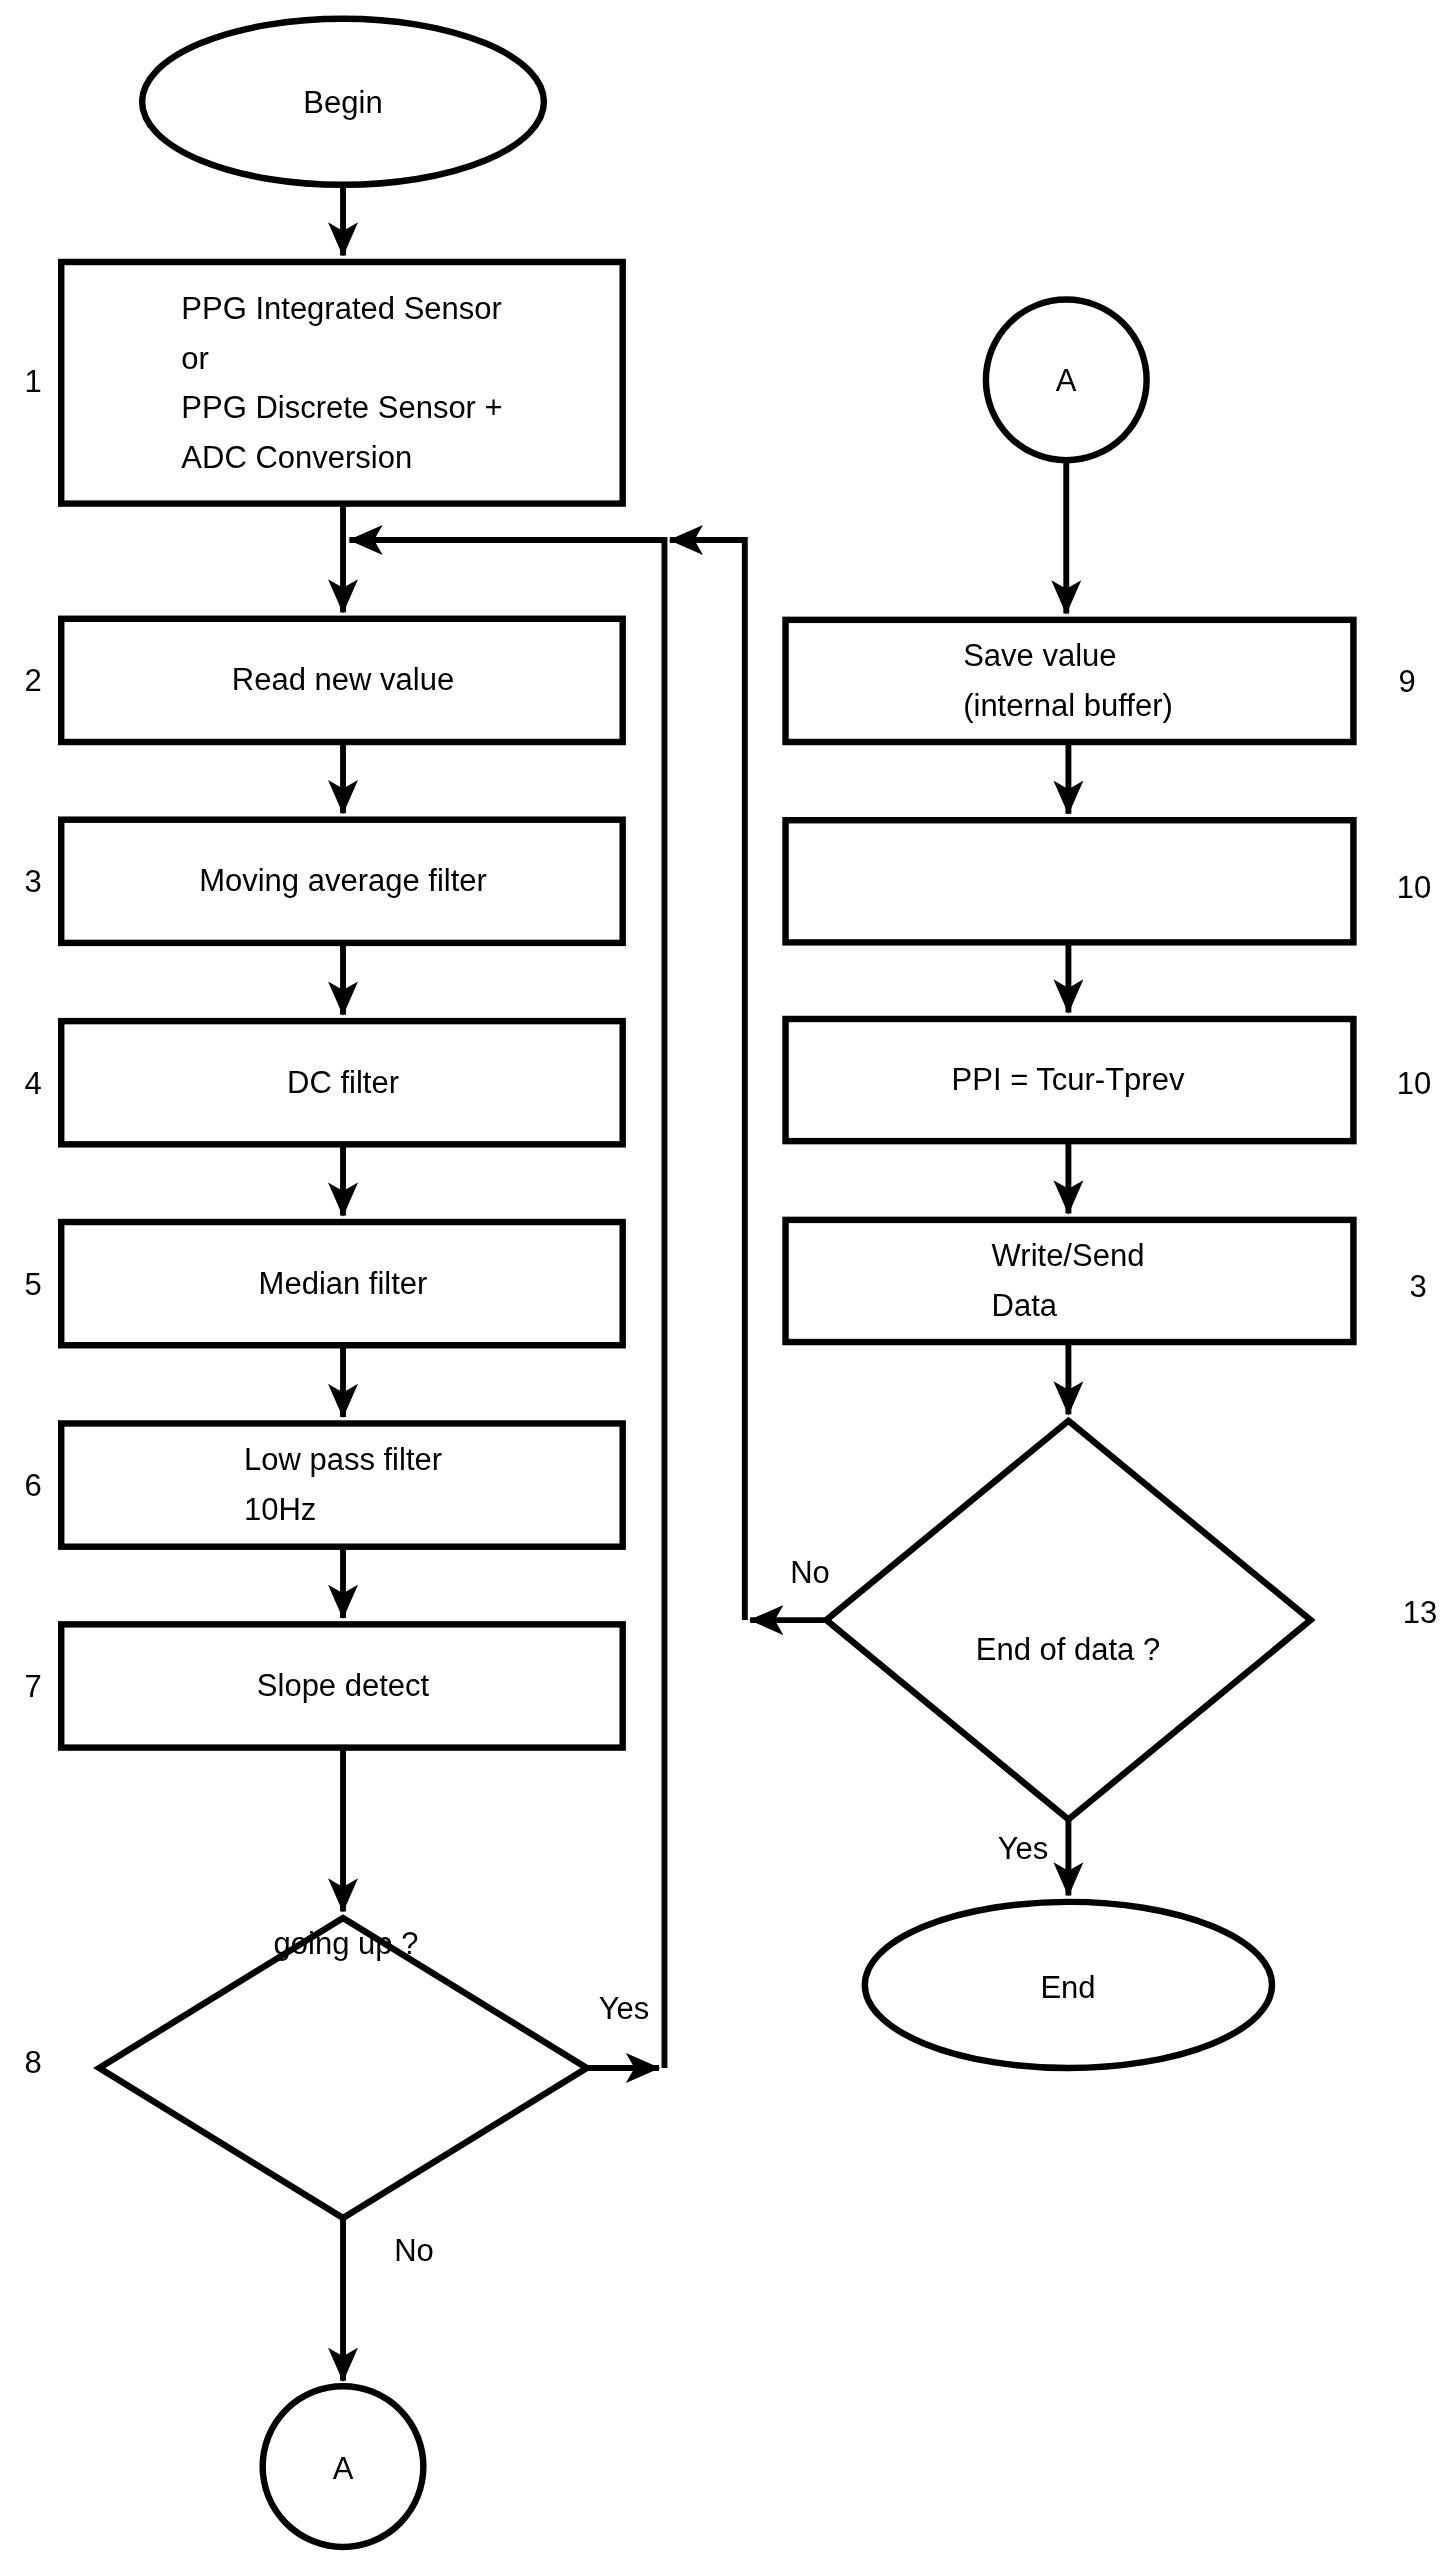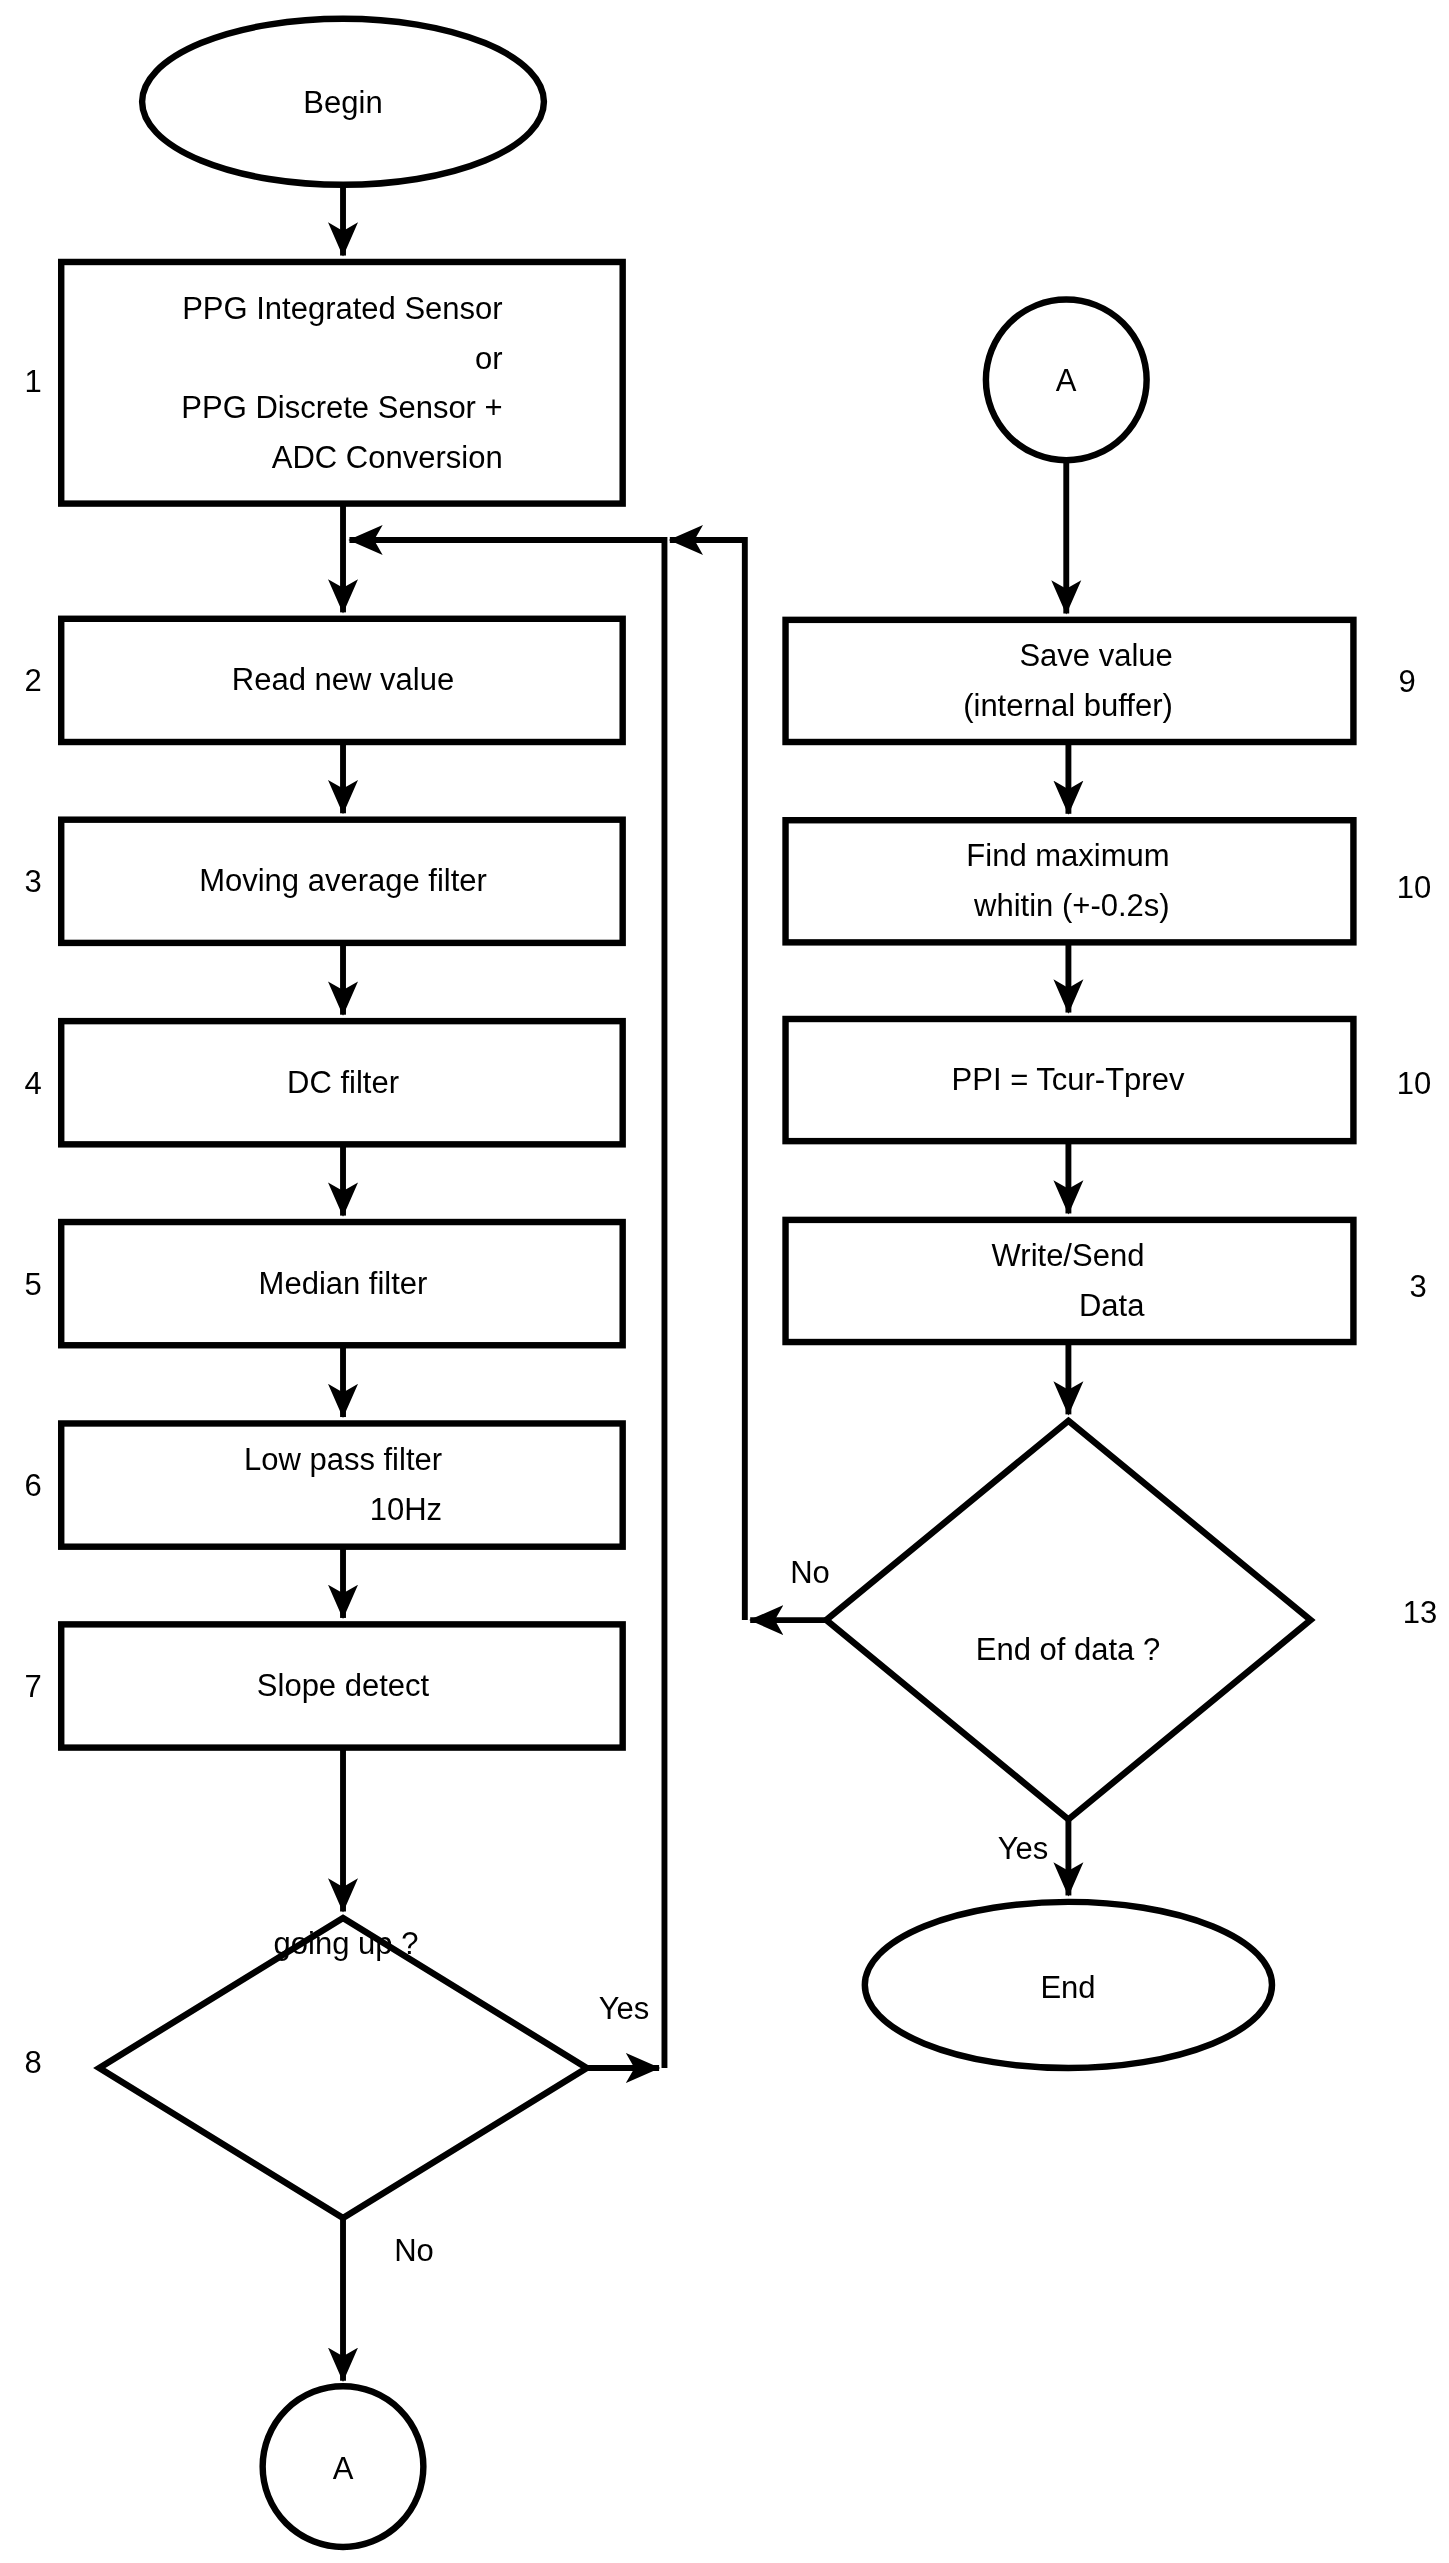--- a/index.html
+++ b/index.html
@@ -10,21 +10,21 @@
     background: #ffffff;
     font-family: "Liberation Sans", sans-serif;
     color: #000000;
   }
   .stage svg { position: absolute; left: 0; top: 0; }
   .lbl {
     position: absolute;
     transform: translate(-50%, -50%);
     font-size: 31px;
     line-height: 1.6;
-    text-align: right;
+    text-align: left;
     white-space: pre-line;
     color: #000000;
   }
   .num {
     position: absolute;
     transform: translate(-50%, -50%);
     font-size: 31px;
     line-height: 1;
     color: #000000;
   }
@@ -94,22 +94,20 @@
   <div class="lbl" style="left:343px; top:1083px;">DC filter</div>
   <div class="lbl" style="left:343px; top:1284px;">Median filter</div>
   <div class="lbl" style="left:343px; top:1485px;">Low pass filter
 10Hz</div>
   <div class="lbl" style="left:343px; top:1686px;">Slope detect</div>
   <div class="lbl" style="left:346px; top:1944px;">going up ?</div>
   <div class="lbl" style="left:343px; top:2469px;">A</div>
   <div class="lbl" style="left:1066px; top:381px;">A</div>
   <div class="lbl" style="left:1068px; top:681px;">Save value
 (internal buffer)</div>
-  <div class="lbl" style="left:1068px; top:881px;">Find maximum
-whitin (+-0.2s)</div>
   <div class="lbl" style="left:1068px; top:1080px;">PPI = Tcur-Tprev</div>
   <div class="lbl" style="left:1068px; top:1281px;">Write/Send
 Data</div>
   <div class="lbl" style="left:1068px; top:1623px;margin-top:27px;">End of data ?</div>
   <div class="lbl" style="left:1068px; top:1988px;">End</div>
 
   <div class="lbl" style="left:624px; top:2009px;">Yes</div>
   <div class="lbl" style="left:414px; top:2251px;">No</div>
   <div class="lbl" style="left:810px; top:1573px;">No</div>
   <div class="lbl" style="left:1023px; top:1849px;">Yes</div>

